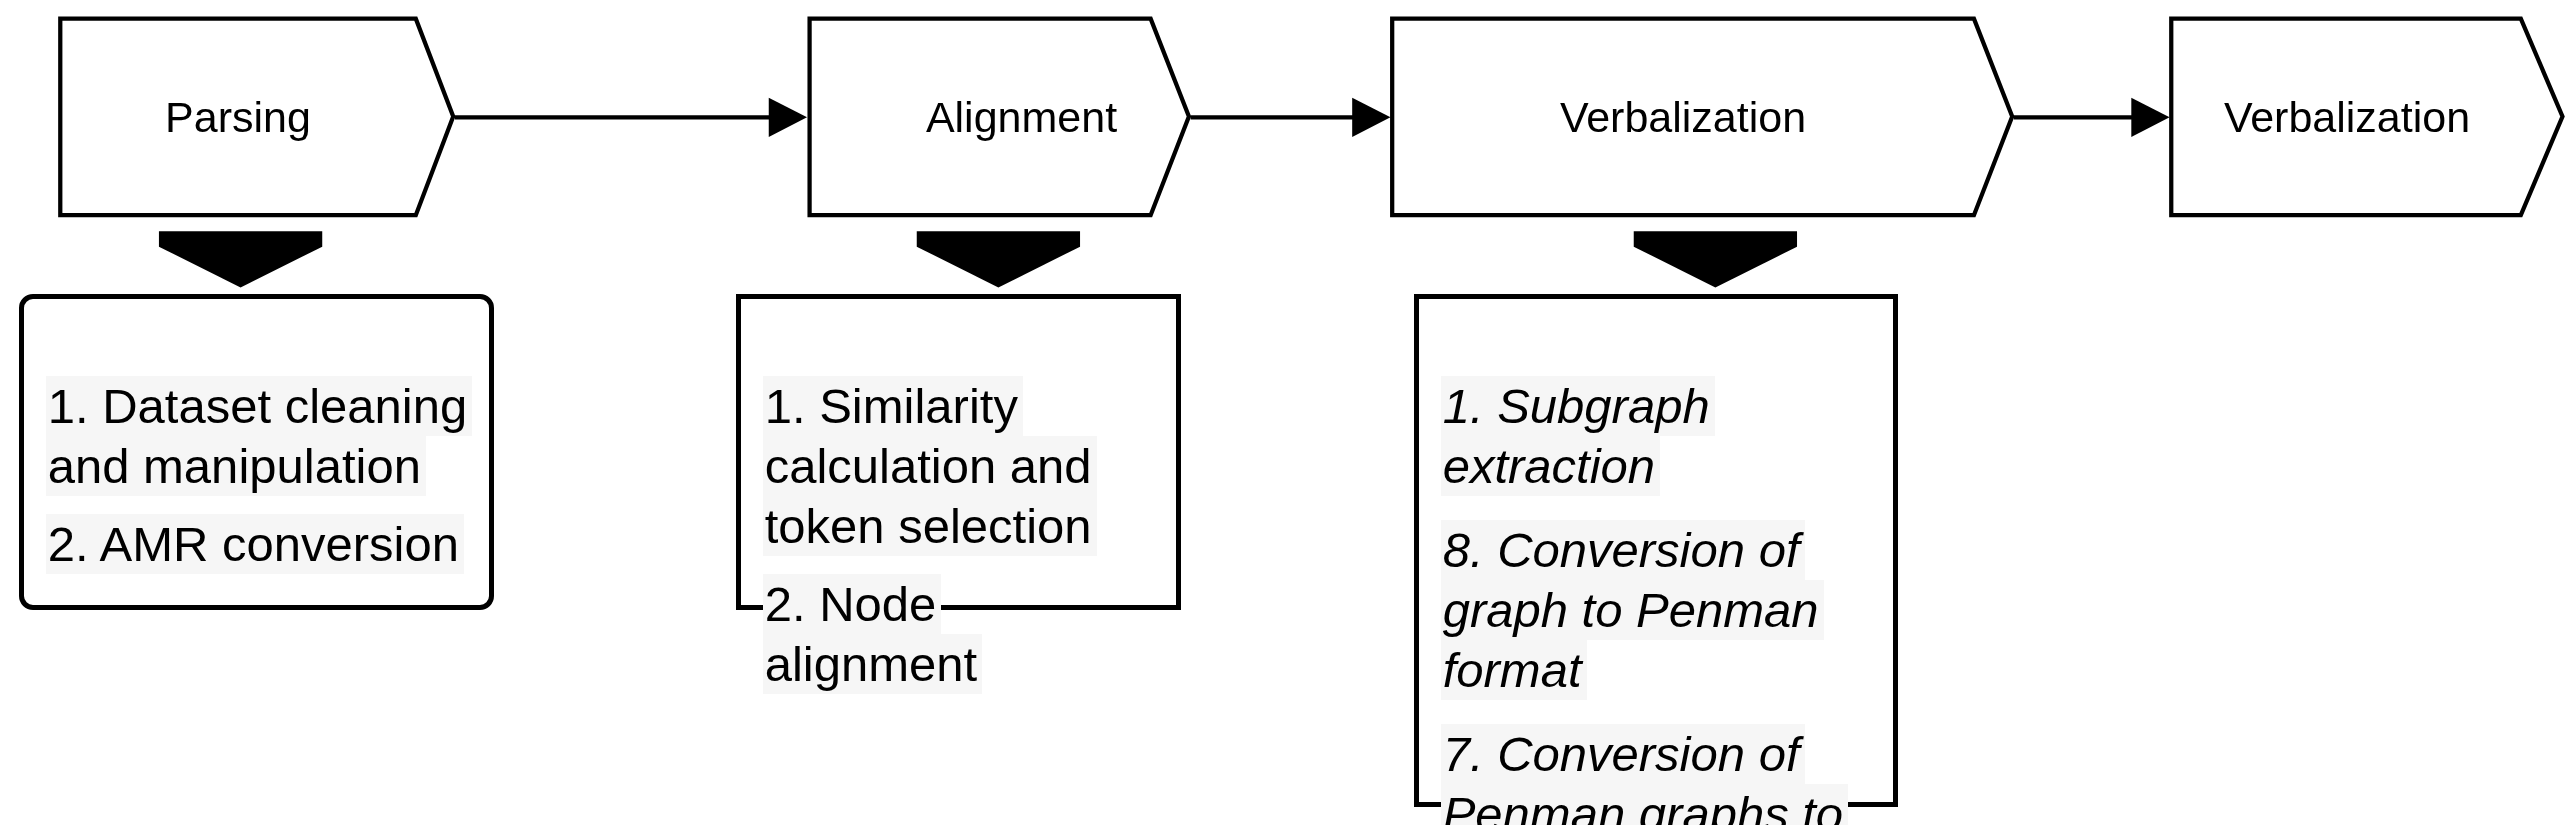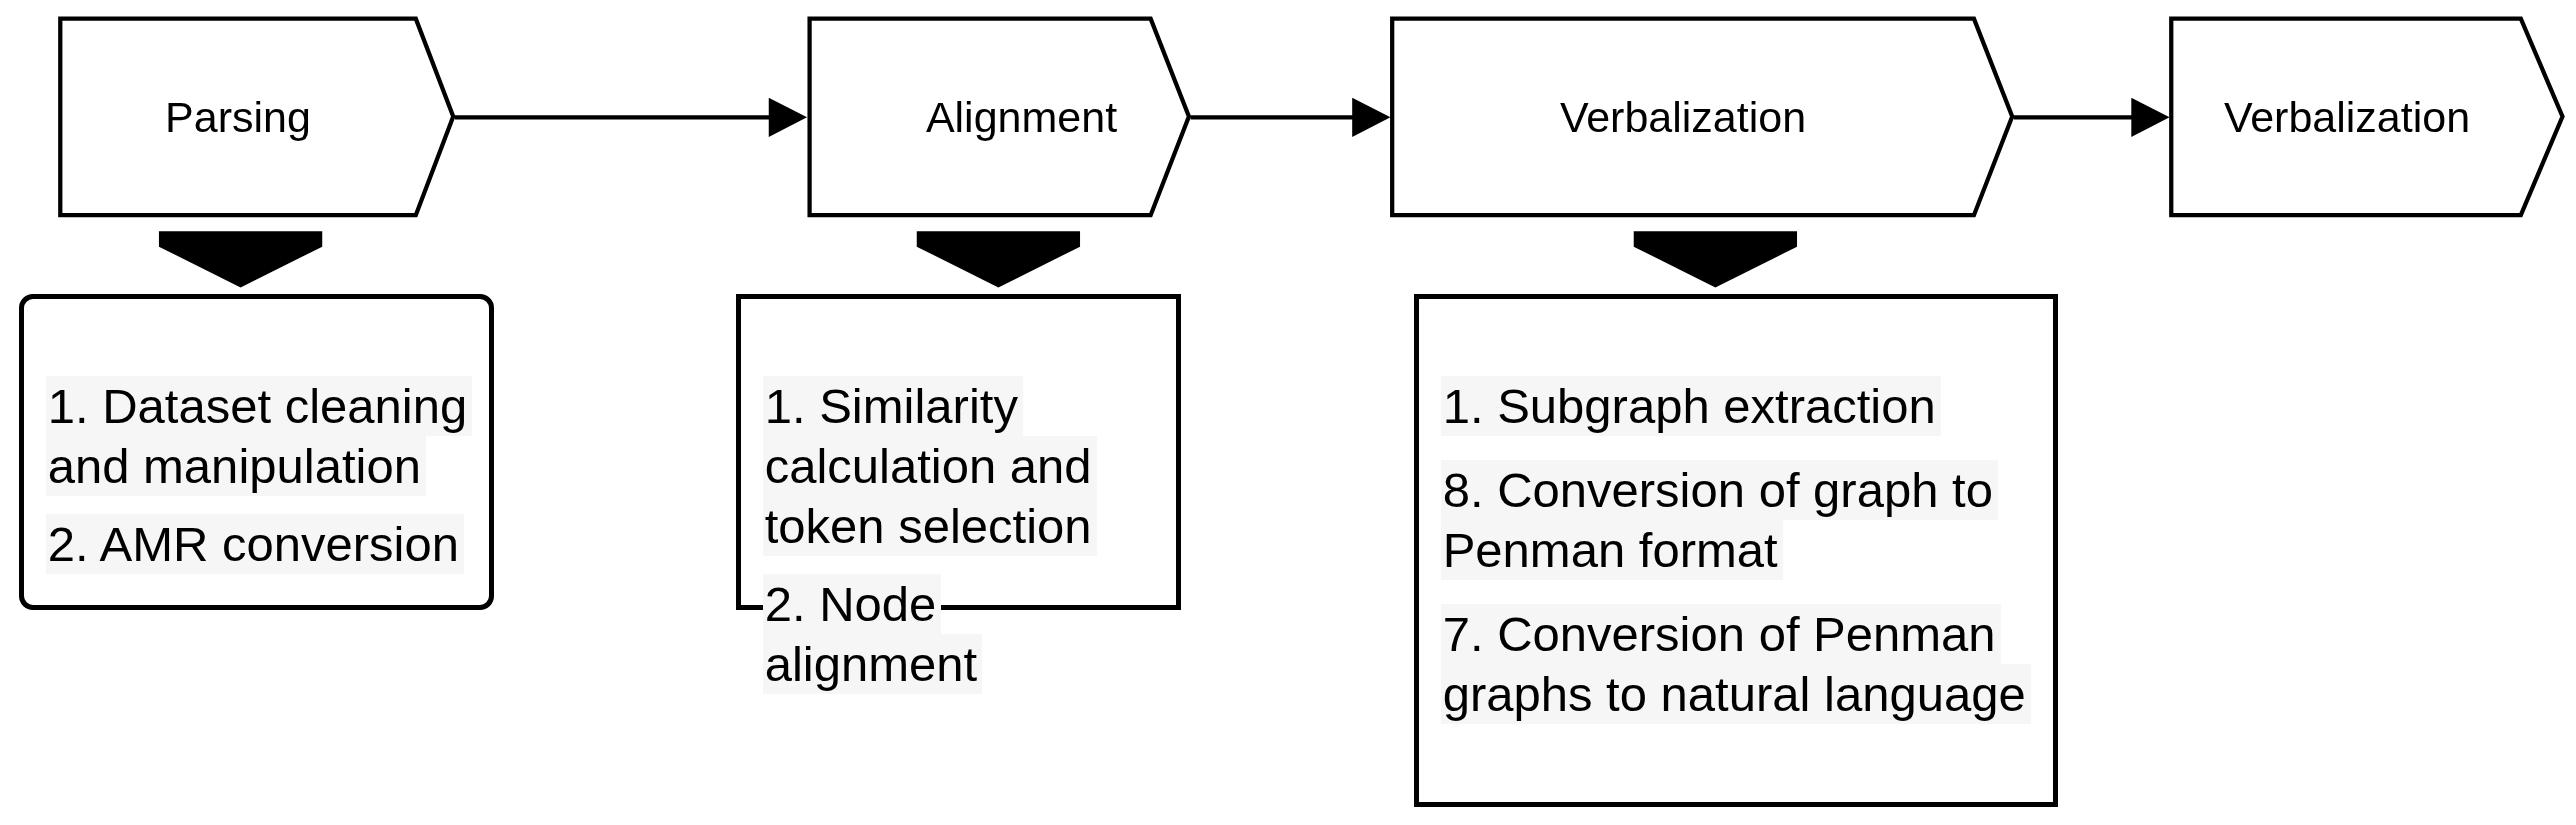--- a/index.html
+++ b/index.html
@@ -38,21 +38,21 @@
     top: 294px;
     background: #ffffff;
     border: 5.1px solid #000000;
     box-sizing: border-box;
     padding: 77px 15.3px 0 22px;
     font-size: 49px;
     line-height: 60px;
   }
   .box-parsing       { left: 19px;   width: 475px; height: 316px; border-radius: 14px; }
   .box-alignment     { left: 736px;  width: 445px; height: 316px; }
-  .box-verbalization { left: 1414px; width: 644px; height: 513px; }
+  .box-verbalization { left: 1414px; width: 484px; height: 513px; font-style: italic; }
 
   .box-parsing .substep,
   .box-alignment .substep { margin: 0 0 18px 0; }
   .box-verbalization .substep { margin: 0 0 24px 0; }
 
   .substep .hl {
     background: #f6f6f6;
     padding: 2.6px 5.1px 2.6px 1.7px;
     -webkit-box-decoration-break: clone;
     box-decoration-break: clone;

